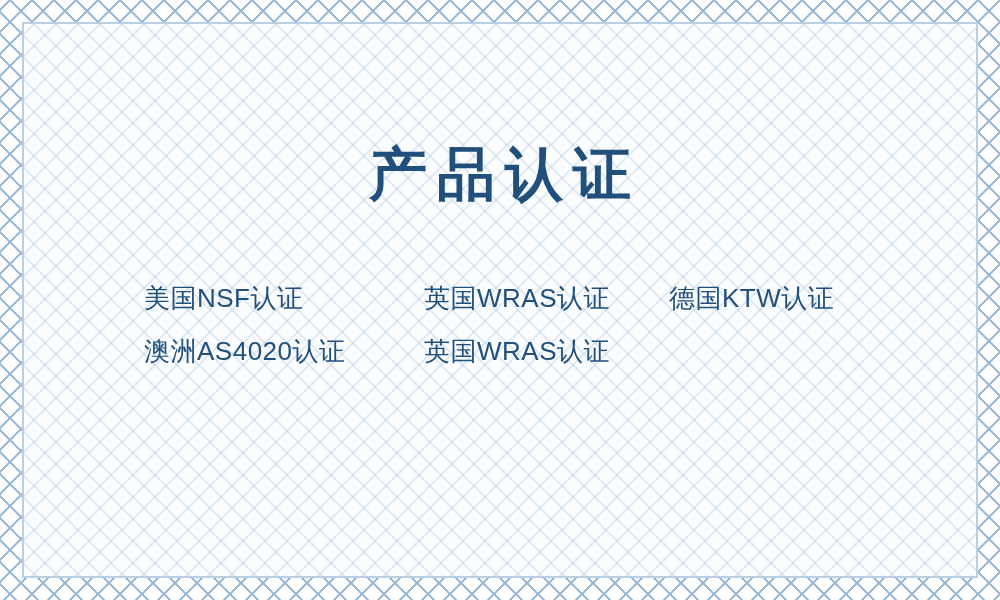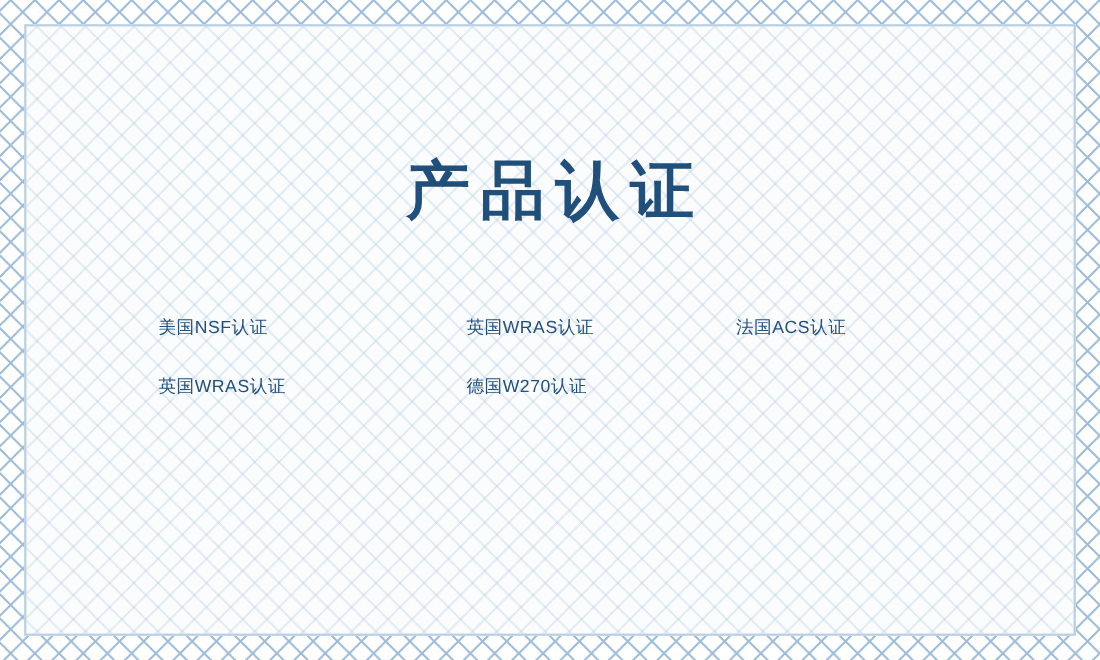--- a/index.html
+++ b/index.html
@@ -101,21 +101,21 @@
     top: 248px;
     left: 120px;
     width: 730px;
     display: grid;
     grid-template-columns: 280px 245px 205px;
     grid-auto-rows: 53px;
     align-items: center;
   }
 
   .cert-item {
-    font-size: 16px;
+    font-size: 26px;
     color: #21507d;
     letter-spacing: 0.5px;
     white-space: nowrap;
   }
 </style>
 </head>
 <body>
 
 <div class="slide">
 
@@ -123,20 +123,20 @@
 
   <div class="panel">
 
     <div class="content">
 
       <h1 class="page-title">产品认证</h1>
 
       <div class="cert-grid">
         <div class="cert-item">美国NSF认证</div>
         <div class="cert-item">英国WRAS认证</div>
-        <div class="cert-item">法国ACS认证</div>
+        <div class="cert-item">德国KTW认证</div>
+        <div class="cert-item">澳洲AS4020认证</div>
         <div class="cert-item">英国WRAS认证</div>
-        <div class="cert-item">德国W270认证</div>
       </div>
 
     </div>
   </div>
 </div>
 
 </body></html>

